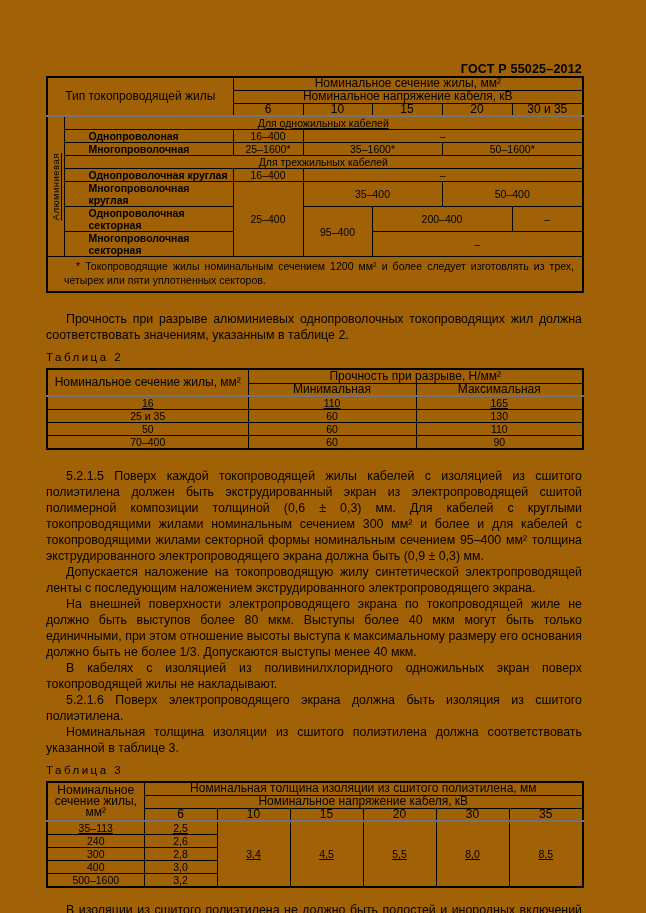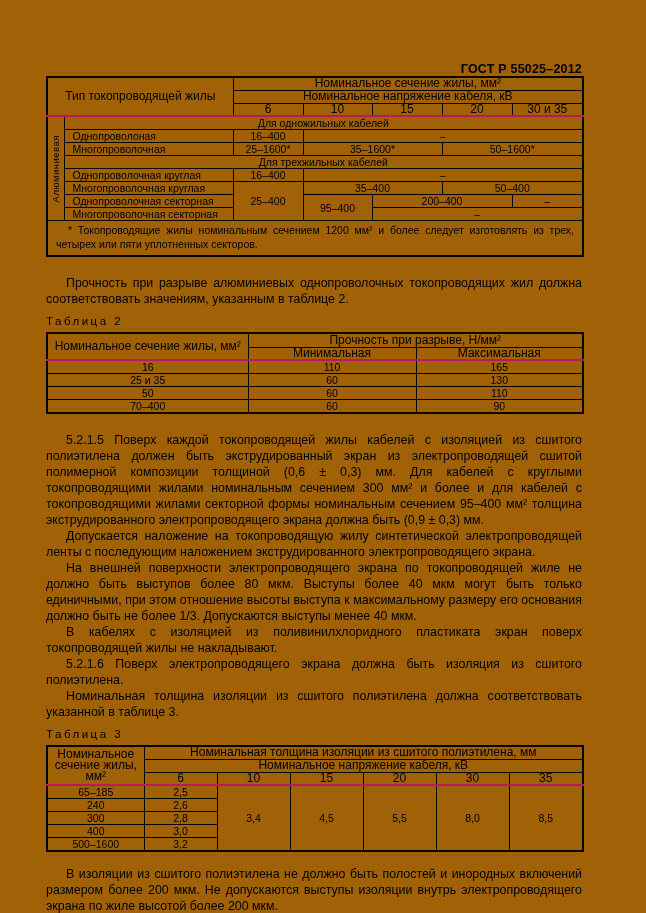--- a/index.html
+++ b/index.html
@@ -39,36 +39,36 @@
     border:1px solid #000;
     font-weight:normal;
     text-align:center;
     vertical-align:middle;
     padding:0 2px;
     box-sizing:border-box;
     overflow:hidden;
   }
   th { font-size:12px; height:13px; line-height:11px; }
   td { font-size:10.5px; height:13px; line-height:12px; }
-  tbody tr:first-child td { border-top:2px solid #be185d; }
-  .t1 td.type-cell { text-align:left; padding-left:8px; }
+  tbody tr:first-child td { border-top:2px solid #737373;text-decoration:underline; }
+  .t1 td.type-cell { text-align:left; padding-left:24px;font-weight:bold; }
   .t1 td.section-cell { }
   .t1 td.vert-cell { padding:0; }
   .vert-label {
     display:block;
     margin:0 auto;
     writing-mode:vertical-rl;
     transform:rotate(180deg);
     font-size:9.5px;
     letter-spacing:0.5px;
     line-height:15px;
   }
   .t1 td.footnote-cell {
     text-align:left;
-    padding:3px 8px 4px 8px;
+    padding:3px 8px 4px 16px;
     font-size:10.5px;
     line-height:13.5px;
     text-align:justify;
     text-indent:12px;
     height:auto;
   }
   .para {
     width:536px;
     margin:0;
     font-size:12.4px;
@@ -202,21 +202,21 @@
         <td>70–400</td>
         <td>60</td>
         <td>90</td>
       </tr>
     </tbody>
   </table>
 
   <p class="para mt13">5.2.1.5 Поверх каждой токопроводящей жилы кабелей с изоляцией из сшитого полиэтилена должен быть экструдированный экран из электропроводящей сшитой полимерной композиции толщиной (0,6 ± 0,3) мм. Для кабелей с круглыми токопроводящими жилами номинальным сечением 300 мм² и более и для кабелей с токопроводящими жилами секторной формы номинальным сечением 95–400 мм² толщина экструдированного электропроводящего экрана должна быть (0,9 ± 0,3) мм.</p>
   <p class="para">Допускается наложение на токопроводящую жилу синтетической электропроводящей ленты с последующим наложением экструдированного электропроводящего экрана.</p>
   <p class="para">На внешней поверхности электропроводящего экрана по токопроводящей жиле не должно быть выступов более 80 мкм. Выступы более 40 мкм могут быть только единичными, при этом отношение высоты выступа к максимальному размеру его основания должно быть не более 1/3. Допускаются выступы менее 40 мкм.</p>
-  <p class="para">В кабелях с изоляцией из поливинилхлоридного пластиката экран поверх токопроводящей жилы не накладывают.</p>
+  <p class="para">В кабелях с изоляцией из поливинилхлоридного одножильных экран поверх токопроводящей жилы не накладывают.</p>
   <p class="para">5.2.1.6 Поверх электропроводящего экрана должна быть изоляция из сшитого полиэтилена.</p>
   <p class="para">Номинальная толщина изоляции из сшитого полиэтилена должна соответствовать указанной в таблице 3.</p>
 
   <div class="tbl-label">Таблица 3</div>
 
   <table class="t3">
     <colgroup>
       <col style="width:97px">
       <col style="width:73px">
         <col style="width:73px">
@@ -237,21 +237,21 @@
         <th>6</th>
         <th>10</th>
         <th>15</th>
         <th>20</th>
         <th>30</th>
         <th>35</th>
       </tr>
     </thead>
     <tbody>
       <tr>
-        <td>65–185</td>
+        <td>35–113</td>
         <td>2,5</td>
         <td rowspan="5">3,4</td>
         <td rowspan="5">4,5</td>
         <td rowspan="5">5,5</td>
         <td rowspan="5">8,0</td>
         <td rowspan="5">8,5</td>
       </tr>
       <tr>
         <td>240</td>
         <td>2,6</td>

